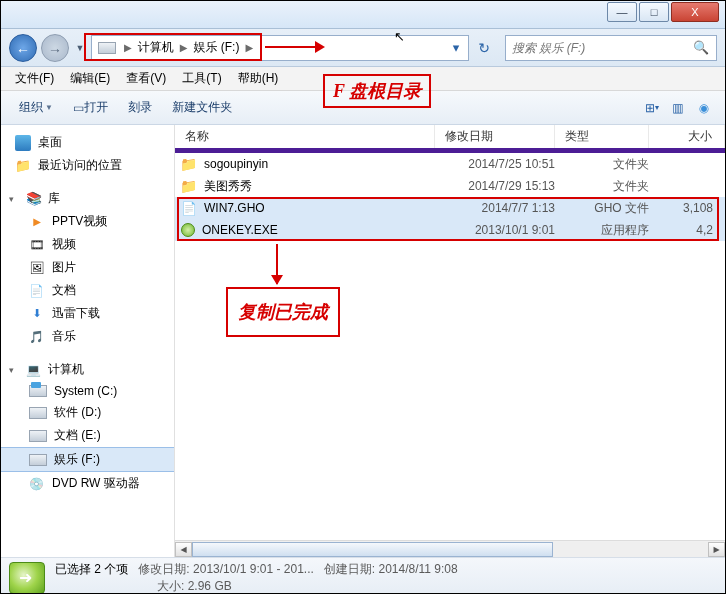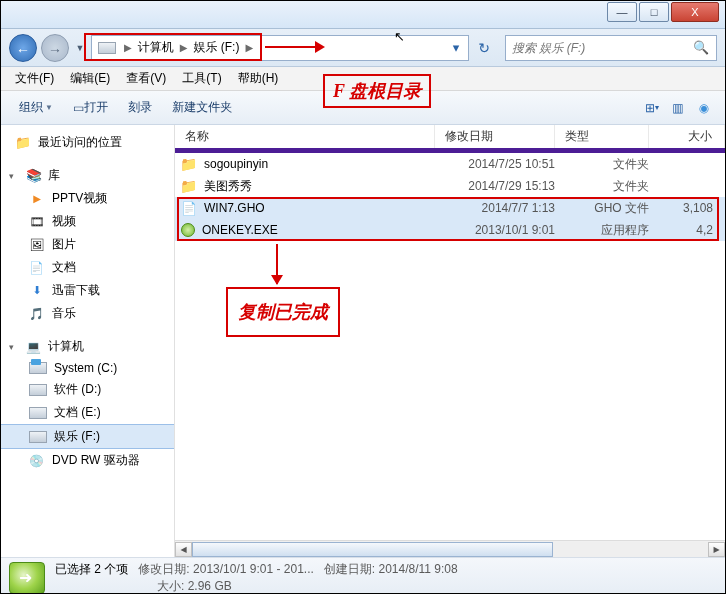--- a/index.html
+++ b/index.html
@@ -155,20 +155,24 @@
   <div class="spacer"></div>
   <div class="view-ico">⊞ <span style="font-size:8px">▾</span></div>
   <div class="view-ico">▥</div>
   <div class="view-ico" style="color:#3b8fd9">◉</div>
 </div>
 
 <div class="body">
   <div class="nav">
     <div class="group">
       <div class="item" style="padding-left:14px">
+          <span class="ico desktop"></span>
+          <span>桌面</span>
+        </div>
+      <div class="item" style="padding-left:14px">
           <span class="ico recent"></span>
           <span>最近访问的位置</span>
         </div>
     </div>
     <div class="group">
       <div class="hdr">
           <span class="exp">▾</span>
           <span class="ico lib"></span>
           <span>库</span>
         </div>

